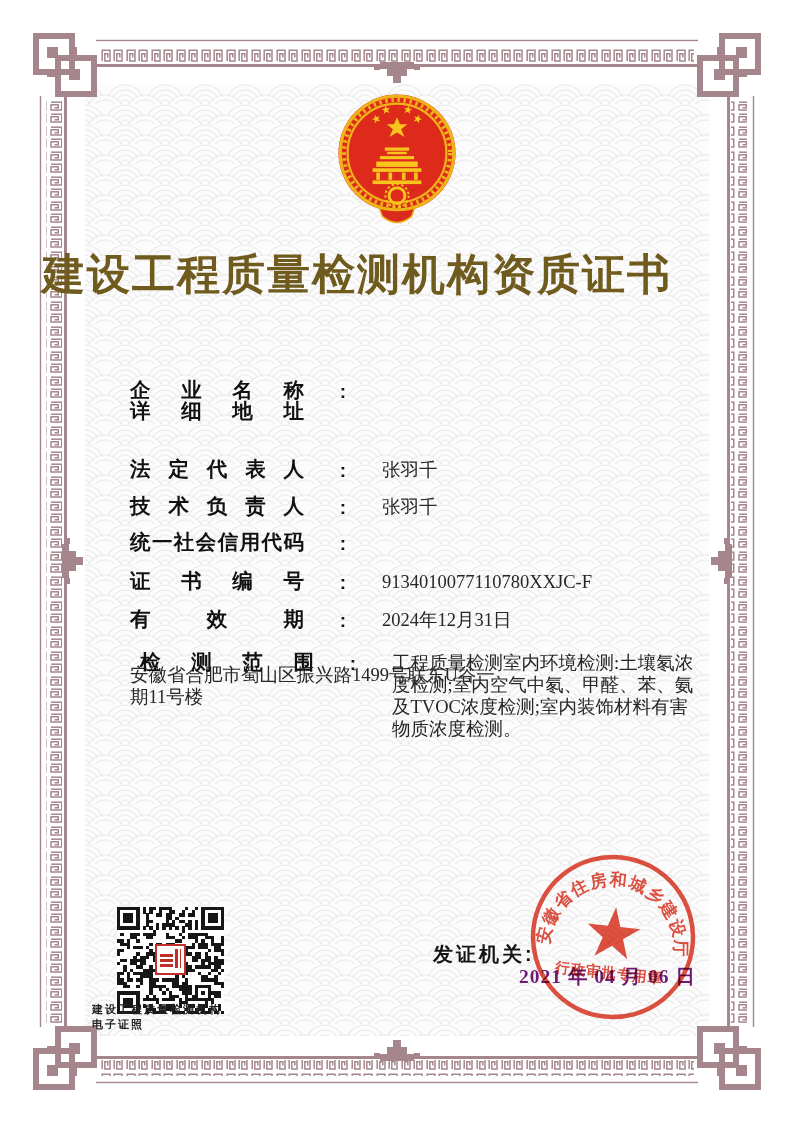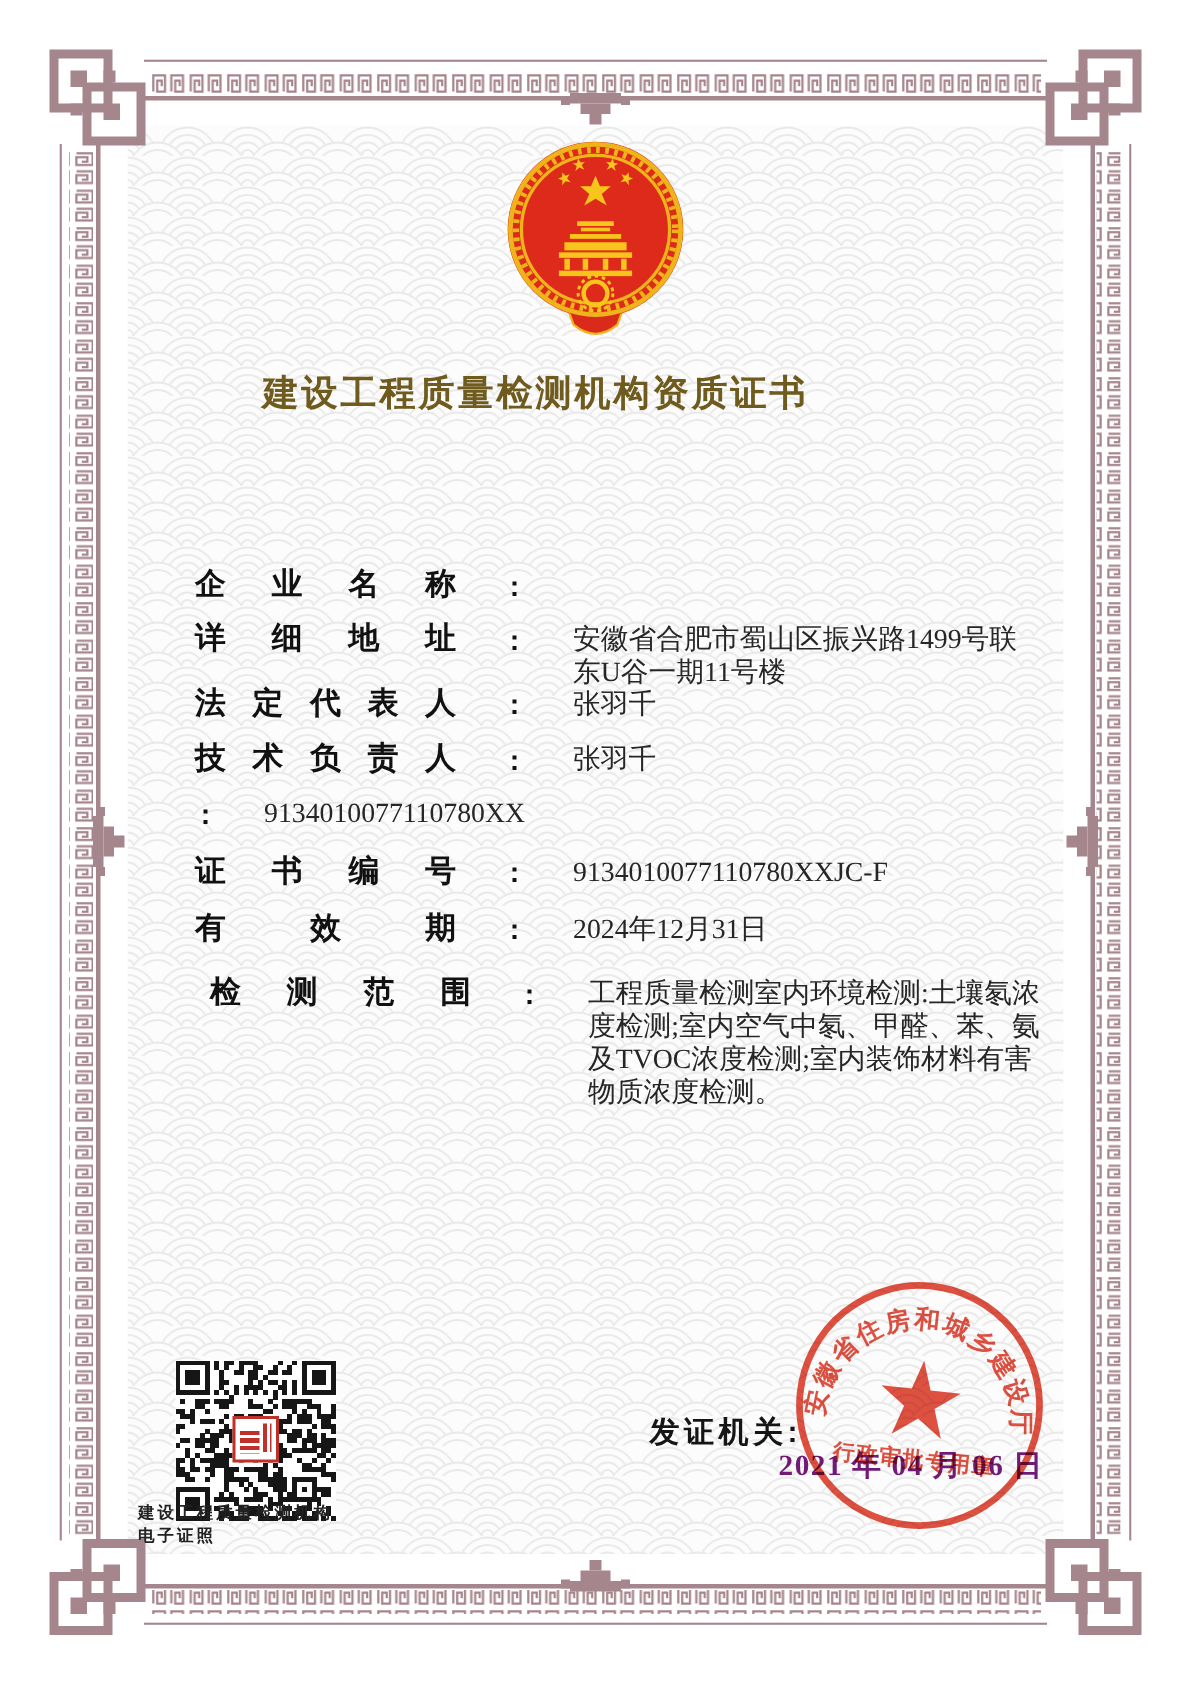--- a/index.html
+++ b/index.html
@@ -2,25 +2,25 @@
 <html><head>
 <meta charset="utf-8">
 <style>
   html,body{margin:0;padding:0;background:#ffffff;}
   .page{position:relative;width:794px;height:1123px;background:#ffffff;overflow:hidden;
         font-family:"Liberation Sans",sans-serif;}
   .frame-svg{position:absolute;left:0;top:0;width:794px;height:1123px;pointer-events:none;}
   .wave-svg{position:absolute;left:85px;top:84px;width:624px;height:952px;}
   .emblem{position:absolute;left:336px;top:92px;width:122px;height:136px;}
   .title{position:absolute;left:0;top:246px;width:714px;margin:0;text-align:center;
-         font-size:24px;font-weight:bold;letter-spacing:2px;color:#6f5b1e;}
+         font-size:43px;font-weight:bold;letter-spacing:2px;color:#6f5b1e;}
   .fields{position:absolute;left:130px;top:378px;width:566px;}
   .row{position:absolute;left:0;width:566px;display:flex;align-items:flex-start;gap:32px;}
   .row:nth-of-type(1){top:0px;}
-  .row:nth-of-type(2){top:36px;}
+  .row:nth-of-type(2){top:21px;flex-direction:column;}
   .row:nth-of-type(3){top:79px;}
   .row:nth-of-type(4){top:116px;}
   .row:nth-of-type(5){top:152px;}
   .row:nth-of-type(6){top:191px;}
   .row:nth-of-type(7){top:229px;}
   .row:nth-of-type(8){top:272px;margin-left:10px;}
   .flabel{display:inline-block;width:174px;flex:0 0 174px;font-weight:bold;font-size:20.5px;
           color:#111;line-height:24px;text-align:justify;text-align-last:justify;}
   .fcolon{flex:0 0 14px;width:14px;font-weight:bold;font-size:19px;color:#111;
           padding-top:3px;text-align:center;}
@@ -168,22 +168,22 @@
       <span class="flabel">法定代表人</span>
         <span class="fcolon">:</span>
         <span class="fvalue">张羽千</span>
     </div>
     <div class="row">
       <span class="flabel">技术负责人</span>
         <span class="fcolon">:</span>
         <span class="fvalue">张羽千</span>
     </div>
     <div class="row">
+      <span class="flabel">统一社会信用代码</span>
         <span class="fcolon">:</span>
-        <span class="fvalue">9134010077110780XX</span>
     </div>
     <div class="row">
       <span class="flabel">证书编号</span>
         <span class="fcolon">:</span>
         <span class="fvalue">9134010077110780XXJC-F</span>
     </div>
     <div class="row">
       <span class="flabel">有效期</span>
         <span class="fcolon">:</span>
         <span class="fvalue">2024年12月31日</span>

